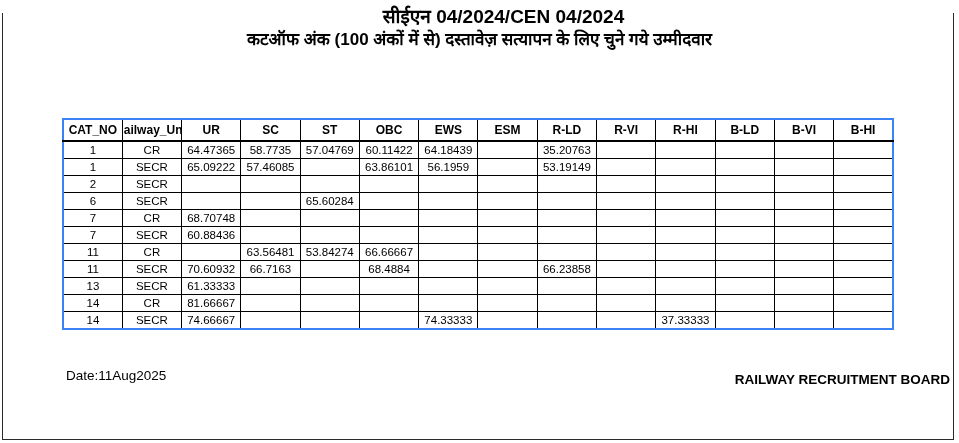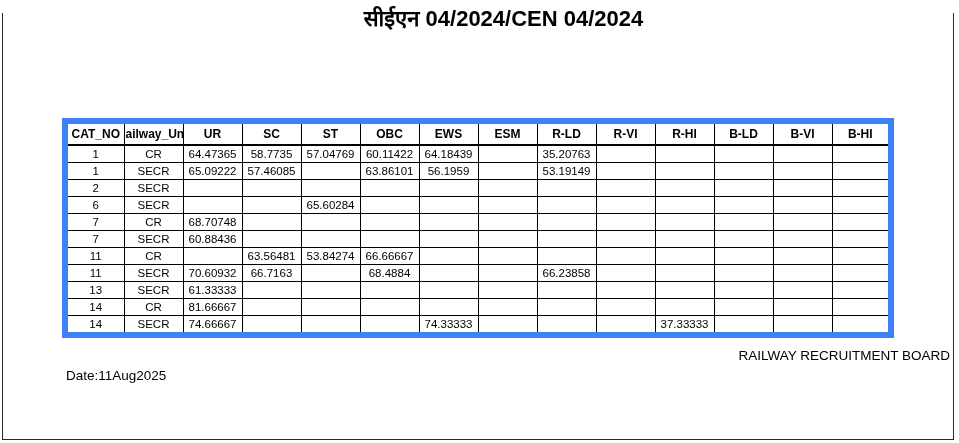--- a/index.html
+++ b/index.html
@@ -29,32 +29,32 @@
   }
   .titles {
     position: absolute;
     top: 4px;
     left: 0;
     width: 100%;
     text-align: center;
     font-weight: bold;
     line-height: 1.35;
   }
-  .title-l1 { font-size: 22px; height: 25px; padding-left: 48px; }
+  .title-l1 { font-size: 19px; height: 25px; padding-left: 48px; }
   .title-l2 { font-size: 15px; height: 23px; }
   .title-l3 { font-size: 17px; height: 26px; }
   .title-l4 { font-size: 14.5px; height: 22px; letter-spacing: -0.2px; }
   table.cutoff {
     position: absolute;
     left: 62px;
     top: 118px;
     width: 832px;
     border-collapse: collapse;
     table-layout: fixed;
-    border: 6px solid #3b82f6;
+    border: 2px solid #3b82f6;
   }
   table.cutoff th, table.cutoff td {
     border: 1.5px solid #000;
     text-align: center;
     vertical-align: middle;
     padding: 0 1px;
     overflow: hidden;
     white-space: nowrap;
   }
   table.cutoff th {
@@ -71,33 +71,34 @@
   .footer-date {
     position: absolute;
     left: 66px;
     top: 368px;
     font-size: 13.5px;
     font-weight: normal;
   }
   .footer-board {
     position: absolute;
     right: 9px;
-    top: 348px;
+    top: 372px;
     font-size: 13.5px;
-    font-weight: normal;
+    font-weight: bold;
   }
 </style>
 </head>
 <body>
 
 <div class="page">
   <div class="page-frame"></div>
 
   <div class="titles">
     <div class="title-l1">सीईएन 04/2024/CEN 04/2024</div>
+    <div class="title-l3">कटऑफ अंक (100 अंकों में से) दस्तावेज़ सत्यापन के लिए चुने गये उम्मीदवार</div>
   </div>
 
   <table class="cutoff">
     <thead>
       <tr id="header-row">
           <th>CAT_NO</th>
           <th>ailway_Uni</th>
           <th>UR</th>
           <th>SC</th>
           <th>ST</th>

